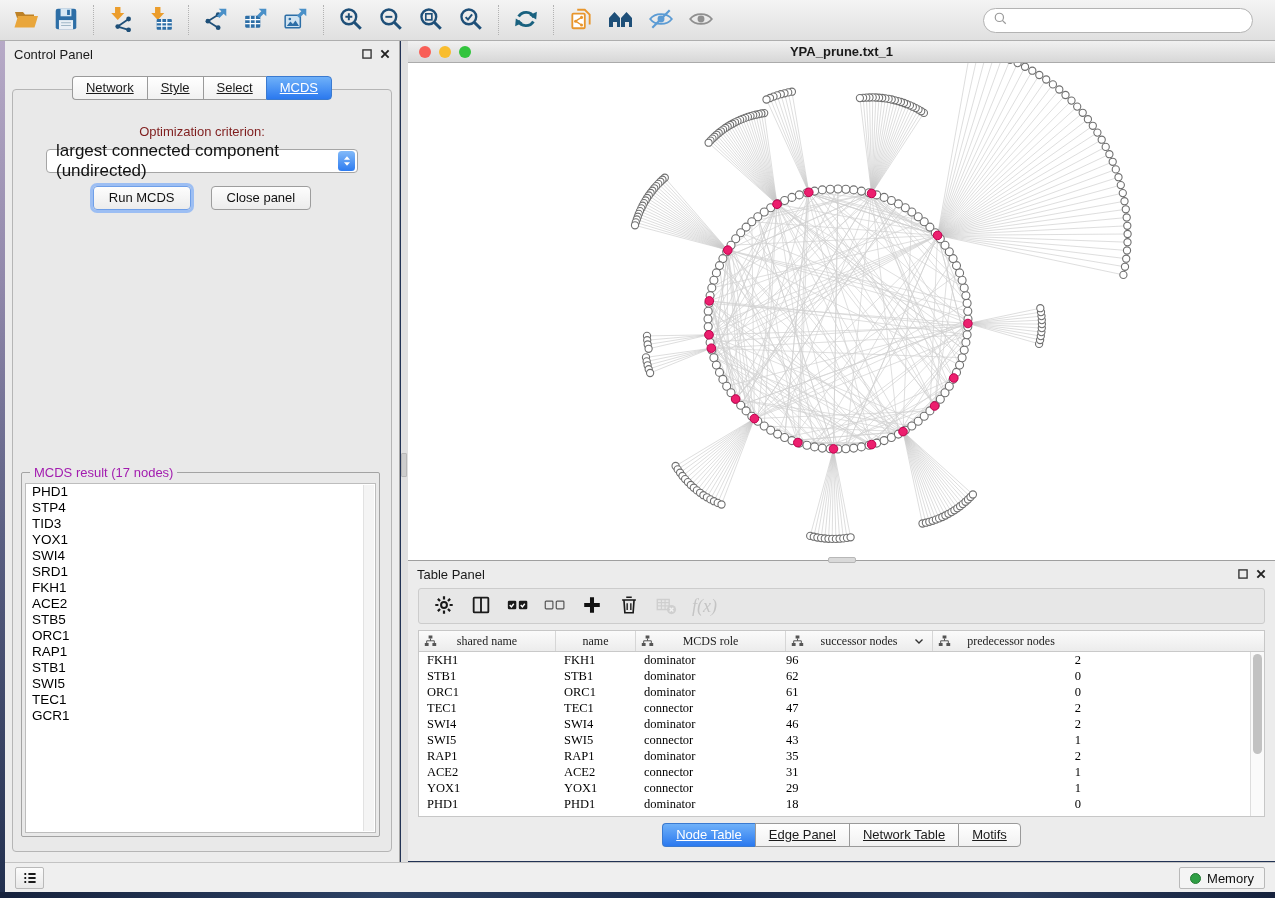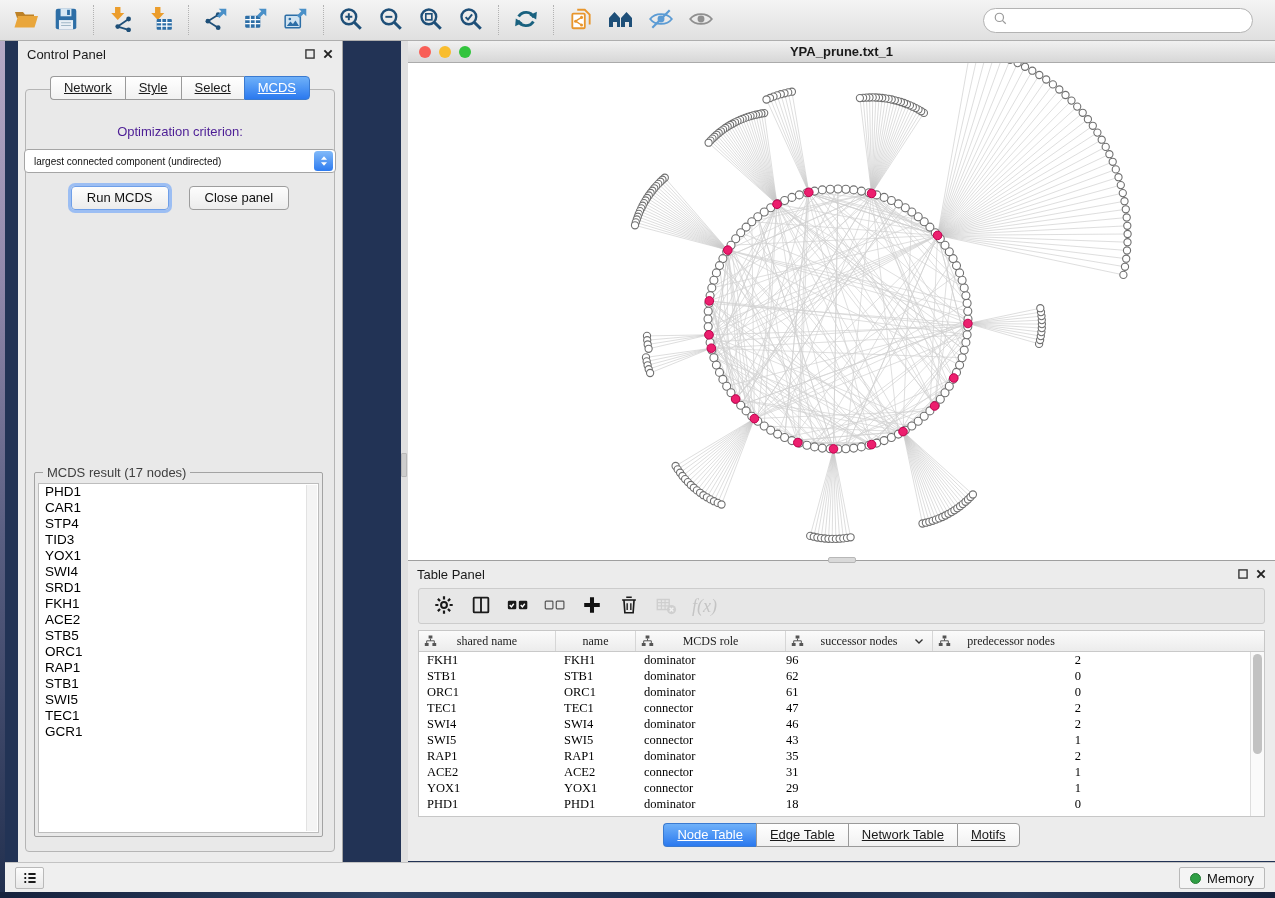--- a/index.html
+++ b/index.html
@@ -27,48 +27,48 @@
   .search-wrap svg { width:15px; height:15px; }
   .search-wrap input { border:none; outline:none; flex:1; margin-left:6px; font:13px "Liberation Sans",sans-serif; background:transparent; }
 
   
   .panel-header { height:26px; display:flex; align-items:center; padding:0 9px;
     font-size:13px; color:#1a1a1a; }
   .win-btns { margin-left:auto; display:flex; gap:8px; align-items:center; }
   .win-btns .icon svg { display:block; width:10px; height:10px; }
 
   
-  .control-panel { position:absolute; left:18px; top:41px; width:325px; height:821px;
+  .control-panel { position:absolute; left:5px; top:41px; width:395px; height:821px;
     background:#ececec; border-right:1px solid #a6a6a6; display:flex; flex-direction:column; }
   .seg-tabs { display:flex; justify-content:center; }
   .cp-tabs { margin-top:9px; position:relative; z-index:2; }
   .tab { font-size:13px; padding:3px 13px 4px; background:linear-gradient(#ffffff,#f1f1f1);
     border:1px solid #9a9a9a; border-right:none; color:#1a1a1a; cursor:pointer;text-decoration:underline; }
   .tab:first-child { border-radius:4px 0 0 4px; }
   .tab:last-child { border-right:1px solid #9a9a9a; border-radius:0 4px 4px 0; }
   .tab.selected { background:linear-gradient(#6fb1f9,#2b79ef); color:#fff; border-color:#3a7ad0; }
   .cp-body { flex:1; margin:-11px 7px 10px; border:1px solid #b5b5b5; border-radius:4px;
     background:#e9e9e9; position:relative; padding-top:34px; display:flex;
     flex-direction:column; align-items:center; }
-  .opt-label { font-size:13px; color:#4c1d95; }
+  .opt-label { font-size:13px; color:#7f1d1d; }
   .select { width:312px; height:24px; margin-top:10px; background:#fff; border:1px solid #a5a5a5;
-    border-radius:4px; display:flex; align-items:center; font-size:10px; padding-left:9px;
+    border-radius:4px; display:flex; align-items:center; font-size:17px; padding-left:9px;
     color:#111; cursor:pointer; }
   .stepper { margin-left:auto; margin-right:2px; width:19px; height:20px; border-radius:3.5px;
     background:linear-gradient(#82baf9,#2d7bf0); display:flex; align-items:center; justify-content:center; }
   .stepper svg { width:10px; height:12px; display:block; }
   .btn-row { margin-top:13px; display:flex; gap:20px; }
   .btn { font-size:13px; padding:3px 15px 4px; border:1px solid #9d9d9d; border-radius:4px;
     background:linear-gradient(#fdfdfd,#ececec); color:#111; cursor:pointer; }
   .btn.focus { box-shadow:0 0 0 3px rgba(92,154,252,.55); border-color:#6f9fe8; }
 
   .mcds-group { position:absolute; left:8px; right:11px; top:382px; bottom:14px;
     border:1px solid #a3a3a3; border-radius:2px; }
   .mcds-legend { position:absolute; top:-8px; left:8px; background:#e9e9e9; padding:0 4px;
-    font-size:13px; color:#404040; }
+    font-size:13px; color:#a21caf; }
   .mcds-list { position:absolute; left:3px; right:3px; top:10px; bottom:3px; background:#fff;
     border:1px solid #bdbdbd; overflow:hidden; }
   .mcds-item { font-size:13.5px; line-height:16px; padding-left:6px; color:#000; }
   .list-track { position:absolute; top:1px; bottom:1px; right:1px; width:11px;
     background:#f4f4f4; border-left:1px solid #e2e2e2; }
 
   
   .v-splitter { position:absolute; left:401px; top:41px; width:7px; height:821px; background:#e0e0e0; }
   .v-handle { position:absolute; left:0px; top:412px; width:6px; height:24px;
     background:#cdcdcd; border:1px solid #b8b8b8; border-radius:1px; }
@@ -320,21 +320,20 @@
         </span>
     </div>
     <div class="btn-row">
       <button class="btn focus">Run MCDS</button>
       <button class="btn">Close panel</button>
     </div>
     <div class="mcds-group">
       <span class="mcds-legend">MCDS result (17 nodes)</span>
       <div class="mcds-list" id="mcds-list">
           <div class="mcds-item">PHD1</div>
-          <div class="mcds-item">CAR1</div>
           <div class="mcds-item">STP4</div>
           <div class="mcds-item">TID3</div>
           <div class="mcds-item">YOX1</div>
           <div class="mcds-item">SWI4</div>
           <div class="mcds-item">SRD1</div>
           <div class="mcds-item">FKH1</div>
           <div class="mcds-item">ACE2</div>
           <div class="mcds-item">STB5</div>
           <div class="mcds-item">ORC1</div>
           <div class="mcds-item">RAP1</div>
@@ -1312,21 +1311,21 @@
             <div class="td c4">0</div>
             <div class="td cfill"></div>
           </div>
         </div>
       <div class="vscroll">
         <div class="vthumb"></div>
       </div>
     </div>
     <div class="seg-tabs tp-tabs">
       <span class="tab selected">Node Table</span>
-      <span class="tab">Edge Table</span>
+      <span class="tab">Edge Panel</span>
       <span class="tab">Network Table</span>
       <span class="tab">Motifs</span>
     </div>
   </div>
 </div>
 
 <div class="status-bar">
   <button class="list-btn" id="list-btn-slot">
       <svg viewBox="0 0 20 20">
         <path d="M3 5h2.2M8 5h9M3 10h2.2M8 10h9M3 15h2.2M8 15h9" stroke="#1a1a1a" stroke-width="2.6"></path>

